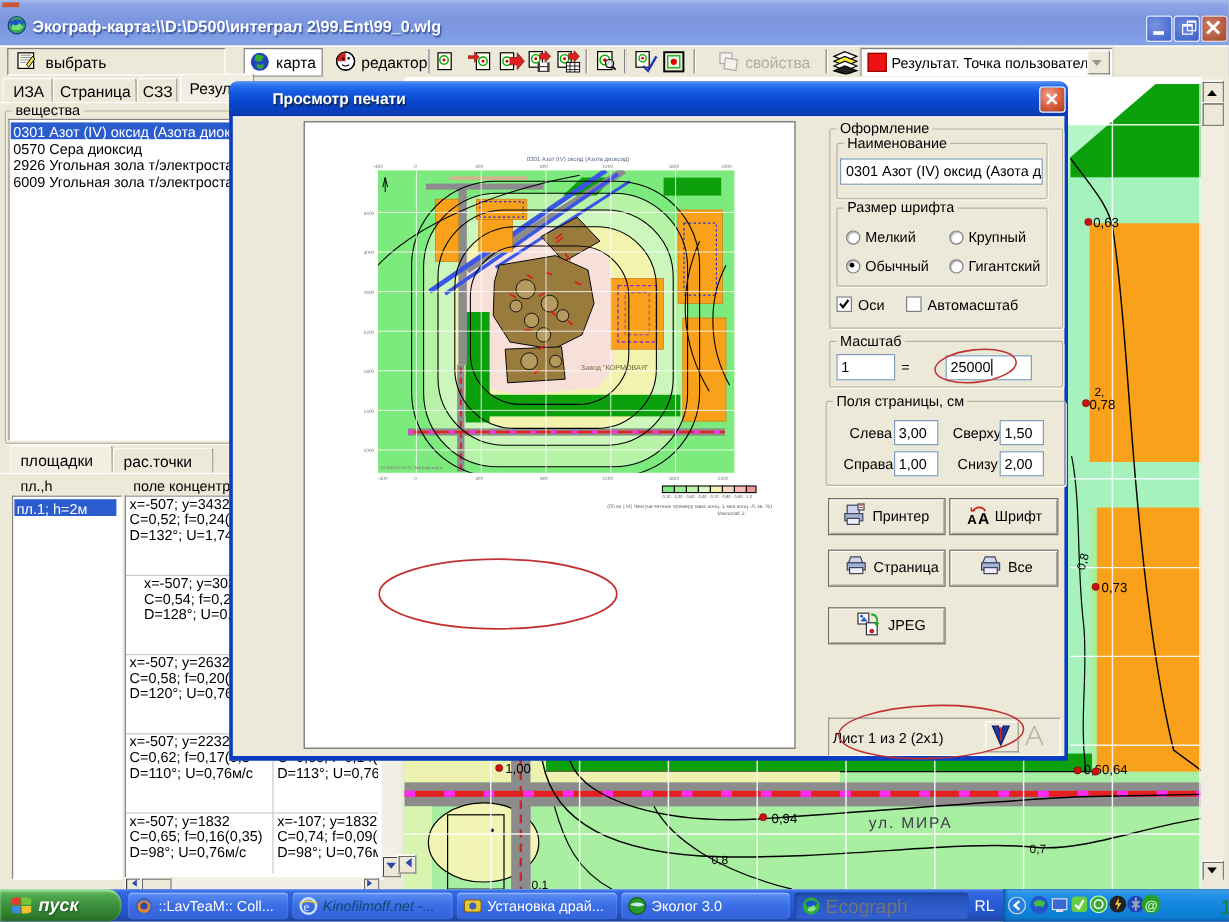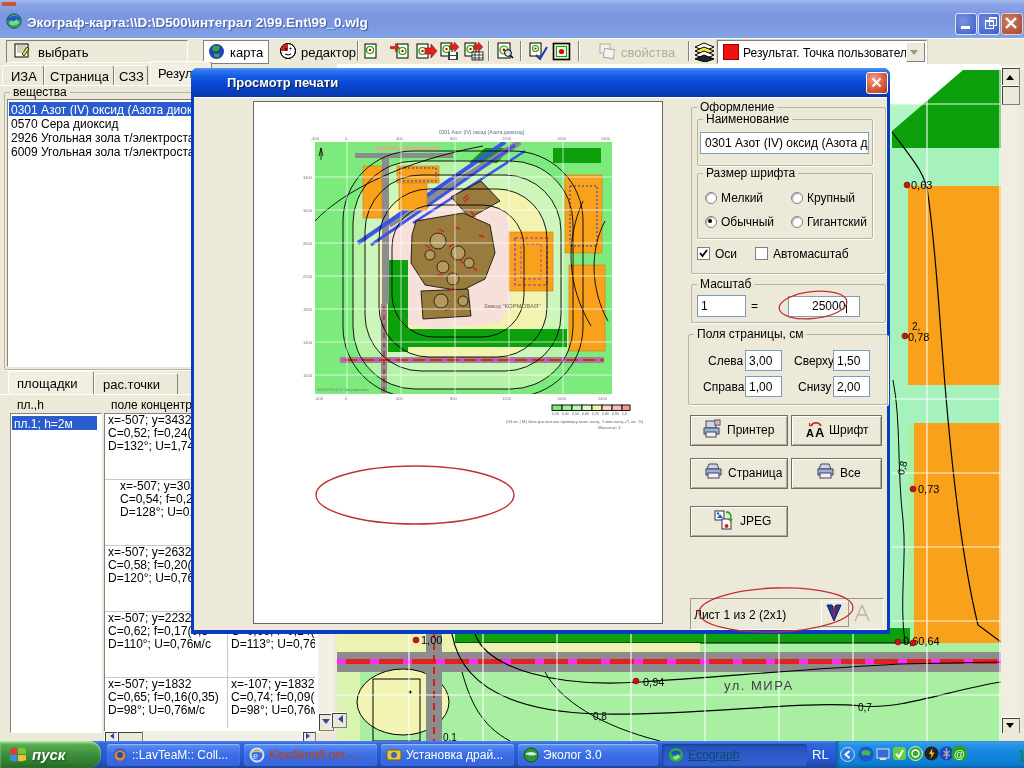--- a/index.html
+++ b/index.html
@@ -490,21 +490,21 @@
  <div class="abs txt" style="left:524px;top:179px;font-size:12px;">Оси</div>
  <div class="abs" style="left:564px;top:179px;width:11px;height:11px;background:#fff;border:1px solid #808080;"></div>
  <div class="abs txt" style="left:582px;top:179px;font-size:12px;">Автомасштаб</div>
 
  <div class="abs groupbox" style="left:500px;top:216px;width:193px;height:37px;"></div>
  <div class="abs glabel" style="left:506px;top:210px;">Масштаб</div>
  <div class="abs field" style="left:506px;top:227px;width:47px;height:20px;"></div>
  <div class="abs txt" style="left:510px;top:231px;font-size:12px;">1</div>
  <div class="abs txt" style="left:560px;top:231px;font-size:12px;">=</div>
  <div class="abs field" style="left:597px;top:228px;width:70px;height:19px;"></div>
- <div class="abs txt" style="left:621px;top:231px;font-size:12px;">25000<span style="border-left:1px solid #000;margin-left:1px;"></span></div>
+ <div class="abs txt" style="left:601px;top:231px;font-size:12px;">25000<span style="border-left:1px solid #000;margin-left:1px;"></span></div>
  <svg class="abs" style="left:580px;top:218px" width="90" height="40">
       <ellipse cx="42" cy="19" rx="34" ry="13.5" fill="none" stroke="#c23030" stroke-width="1.3" transform="rotate(-6 42 19)"></ellipse>
     </svg>
 
  <div class="abs groupbox" style="left:497px;top:266px;width:198px;height:69px;"></div>
  <div class="abs glabel" style="left:503px;top:260px;">Поля страницы, см</div>
  <div class="abs txt" style="left:517px;top:286px;font-size:12px;">Слева</div>
  <div class="abs field" style="left:554px;top:282px;width:35px;height:19px;"></div>
  <div class="abs txt" style="left:558px;top:286px;font-size:12px;">3,00</div>
  <div class="abs txt" style="left:603px;top:286px;font-size:12px;">Сверху</div>
@@ -594,41 +594,41 @@
     <path d="M3 6 Q8 1 13 6 Q14 10 11 13 Q6 15 3 11 Z" fill="#e8862a"></path>
     <circle cx="8" cy="8" r="3" fill="#2a4aa8"></circle>
   </svg>
 <div class="abs txt" style="left:132px;top:748px;font-size:12px;color:#fff;">::LavTeaM:: Coll...</div>
 <div class="abs" style="left:244px;top:744px;width:133px;height:22px;border-radius:3px;background:linear-gradient(180deg,#5b8ef2,#3a6ce4 50%,#3465dd);box-shadow:inset 0 1px 1px #9abaf8;"></div>
 <svg class="abs" style="left:249px;top:747px" width="16" height="16">
     <circle cx="8" cy="8" r="6.5" fill="none" stroke="#cfe4ff" stroke-width="2"></circle>
     <text x="4" y="12" font-size="11" fill="#dce8ff" font-family="Liberation Serif">e</text>
     <path d="M1 6 Q8 2 15 6" stroke="#f0d040" stroke-width="1.4" fill="none"></path>
   </svg>
-<div class="abs txt" style="left:269px;top:748px;font-size:12px;color:#c2410c;">Kinofilmoff.net -...</div>
+<div class="abs txt" style="left:269px;top:748px;font-size:12px;color:#0c4a6e;font-style:italic;">Kinofilmoff.net -...</div>
 <div class="abs" style="left:381px;top:744px;width:133px;height:22px;border-radius:3px;background:linear-gradient(180deg,#5b8ef2,#3a6ce4 50%,#3465dd);box-shadow:inset 0 1px 1px #9abaf8;"></div>
 <svg class="abs" style="left:386px;top:747px" width="16" height="16">
     <rect x="1" y="3" width="14" height="10" rx="2" fill="#e8c832" stroke="#806010"></rect>
     <circle cx="8" cy="8" r="3" fill="#4060c0"></circle>
   </svg>
 <div class="abs txt" style="left:406px;top:748px;font-size:12px;color:#fff;">Установка драй...</div>
 <div class="abs" style="left:518px;top:744px;width:140px;height:22px;border-radius:3px;background:linear-gradient(180deg,#5b8ef2,#3a6ce4 50%,#3465dd);box-shadow:inset 0 1px 1px #9abaf8;"></div>
 <svg class="abs" style="left:523px;top:747px" width="16" height="16">
     <circle cx="8" cy="8" r="7" fill="#2a9a2a"></circle>
     <path d="M2 7 Q8 3 14 7 Q10 10 2 7 Z" fill="#d0e8ff"></path>
     <circle cx="8" cy="8" r="7" fill="none" stroke="#115511"></circle>
   </svg>
 <div class="abs txt" style="left:543px;top:748px;font-size:12px;color:#fff;">Эколог 3.0</div>
 <div class="abs" style="left:662px;top:744px;width:145px;height:22px;border-radius:3px;background:linear-gradient(180deg,#2450b4,#2c5ac8 50%,#3160d0);box-shadow:inset 1px 1px 2px #1a3c90;"></div>
 <svg class="abs" style="left:668px;top:747px" width="16" height="16">
     <circle cx="8" cy="8" r="7" fill="#2fae3a"></circle>
     <path d="M3 5 Q8 2 13 5 L11 9 Q7 7 5 9 Z" fill="#1a55cc"></path>
     <path d="M5 12 Q9 14 12 10 L10 7 Q8 10 6 9 Z" fill="#8fe08f"></path>
   </svg>
-<div class="abs txt" style="left:688px;top:748px;font-size:12px;color:#0c4a6e;text-decoration:underline;">Ecograph</div>
+<div class="abs txt" style="left:688px;top:748px;font-size:16px;color:#737373;">Ecograph</div>
 
 <div class="abs txt" style="left:812px;top:747px;font-size:13px;color:#fff;">RL</div>
 <div class="abs" style="left:836px;top:741px;width:188px;height:27px;
  background:linear-gradient(180deg,#55b2f2 0%,#2492e8 15%,#1286dc 50%,#0d7ed2 85%,#0a6ab8 100%);box-shadow:inset 2px 0 3px #0a5aa0;"></div>
 <svg class="abs" style="left:840px;top:747px" width="15" height="15">
     <circle cx="7.5" cy="7.5" r="7" fill="#2a7de0" stroke="#cde"></circle>
     <path d="M9.5 4 L5.5 7.5 L9.5 11" stroke="#fff" stroke-width="2" fill="none"></path>
   </svg>
 <svg class="abs" style="left:858px;top:746px" width="16" height="16">
     <circle cx="8" cy="8" r="7.5" fill="#2255cc"></circle>

